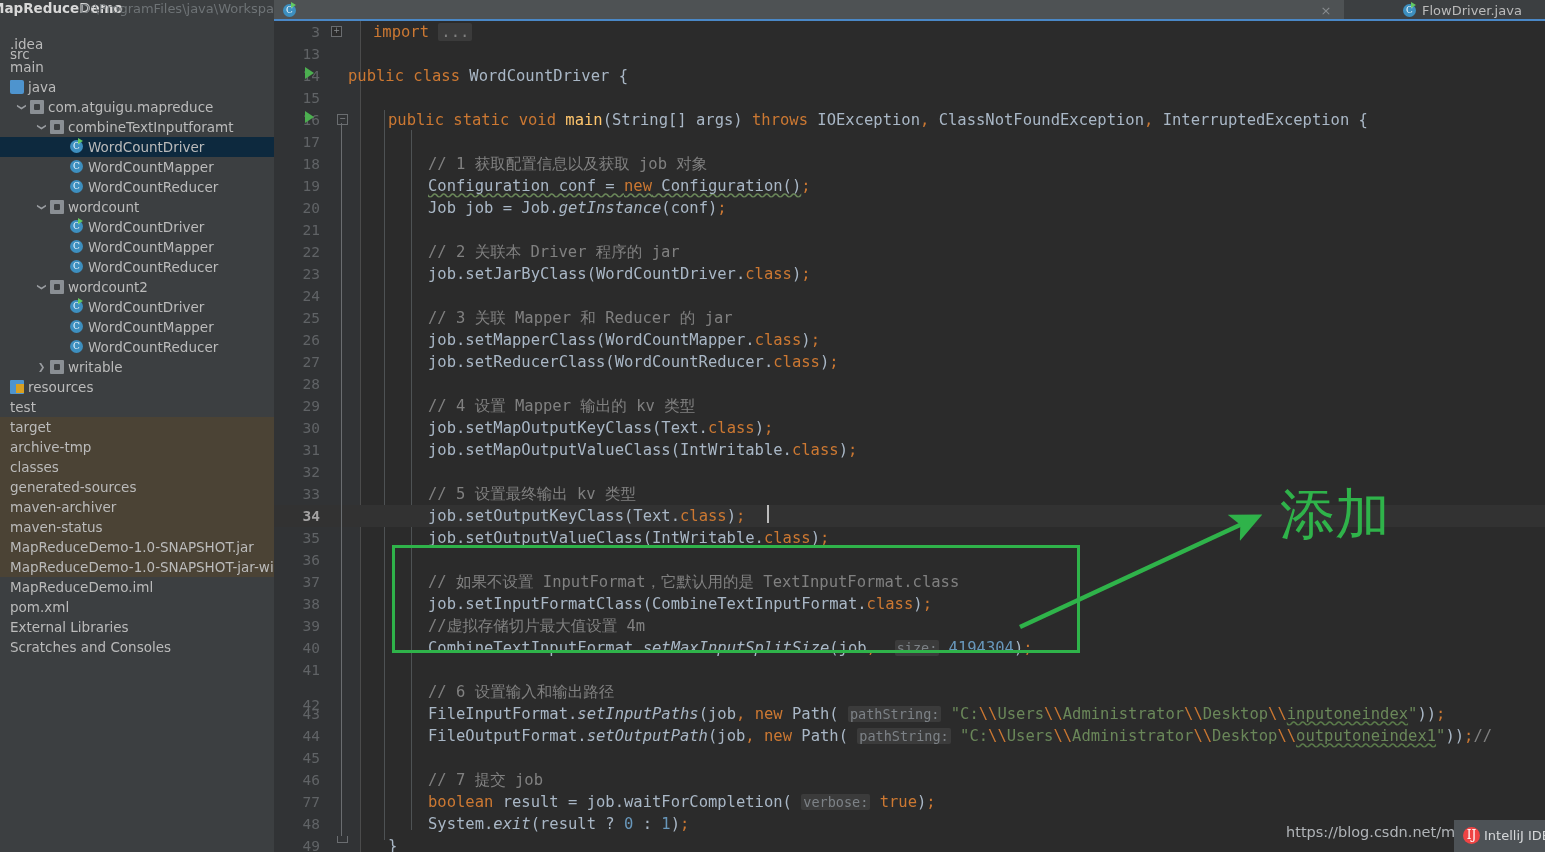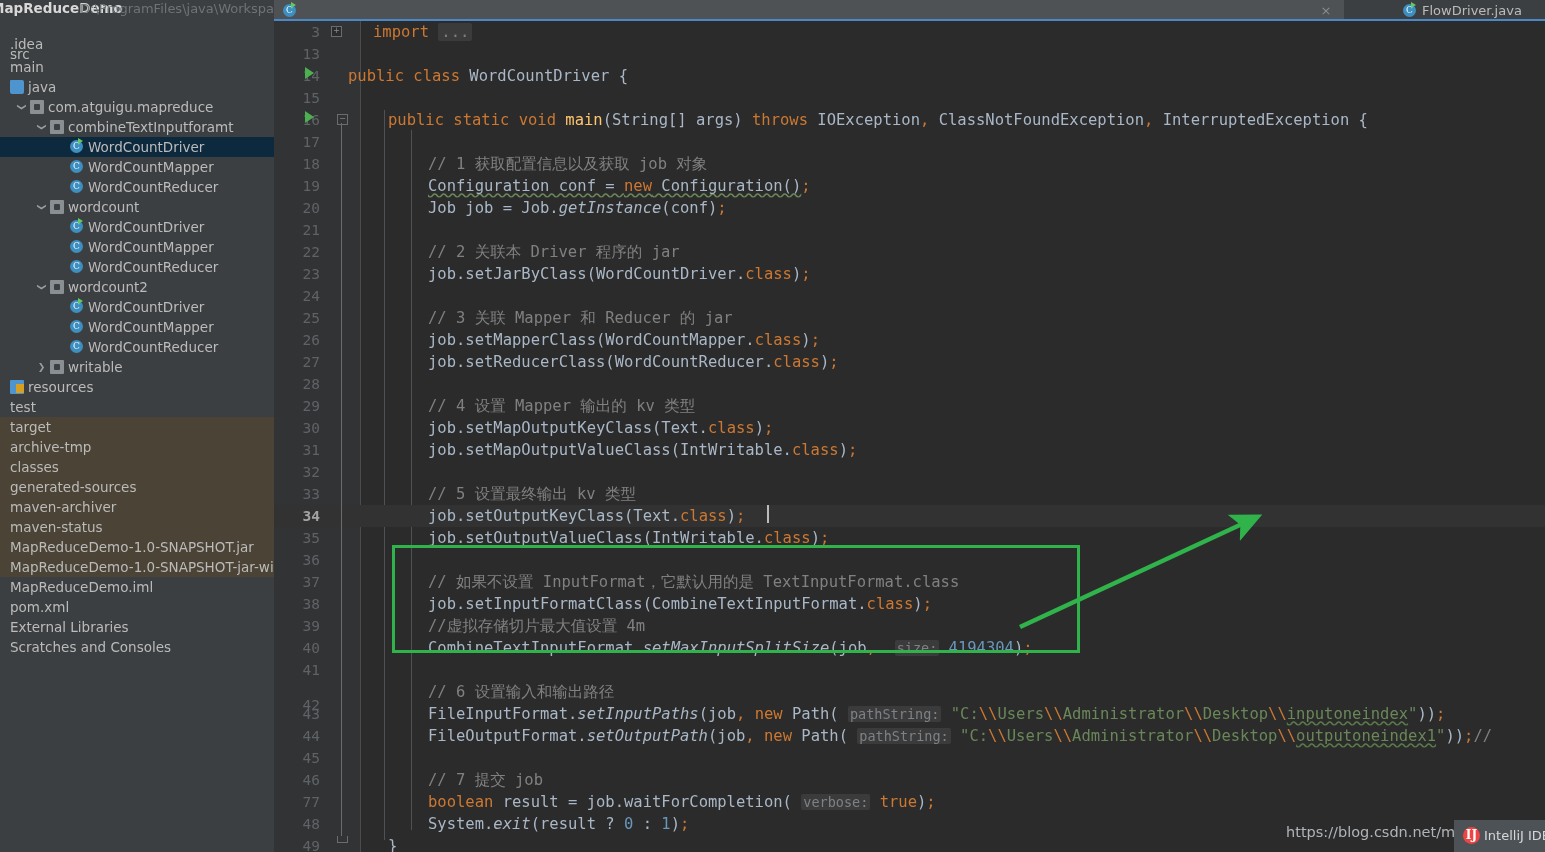--- a/index.html
+++ b/index.html
@@ -192,21 +192,21 @@
   #watermark{
     position:absolute;left:1286px;top:824px;font-size:14.5px;color:#b0b4b8;
     white-space:nowrap;
   }
   #ij-badge{
     position:absolute;left:1454px;top:820px;width:91px;height:32px;
     background:#4d5256;
   }
   #ij-badge .ijdot{
     position:absolute;left:9px;top:7px;width:17px;height:17px;border-radius:50%;
-    background:#ef4444;color:#ffffff;font-size:12px;font-weight:bold;
+    background:#ef4444;color:#ffffff;font-size:12px;font-weight:normal;
     line-height:17px;text-align:center;font-family:"DejaVu Serif","Liberation Serif",serif;
   }
   #ij-badge .ijtxt{
     position:absolute;left:30px;top:8px;font-size:13px;color:#d6d8da;white-space:nowrap;
   }
 </style>
 </head>
 <body>
 
 <div id="root">
@@ -444,20 +444,21 @@
   <div id="anno-layer">
     <div id="green-box"></div>
     <svg id="anno-arrow" width="1545" height="852" style="position:absolute;left:0;top:0;">
       <defs>
         <marker id="ah" markerWidth="7" markerHeight="7" refX="5.2" refY="3.2" orient="auto" markerUnits="strokeWidth">
           <path d="M0,0 L7,3.2 L0,6.4 L1.6,3.2 z" fill="#2fb34a"></path>
         </marker>
       </defs>
       <line x1="1020" y1="627" x2="1255" y2="518" stroke="#2fb34a" stroke-width="4.5" marker-end="url(#ah)"></line>
     </svg>
+    <div id="anno-text">添加</div>
     <div id="watermark">https://blog.csdn.net/m0_51755061</div>
     <div id="ij-badge">
       <span class="ijdot">IJ</span>
       <span class="ijtxt">IntelliJ IDEA</span>
     </div>
   </div>
 
 </div>
 
 </body></html>

